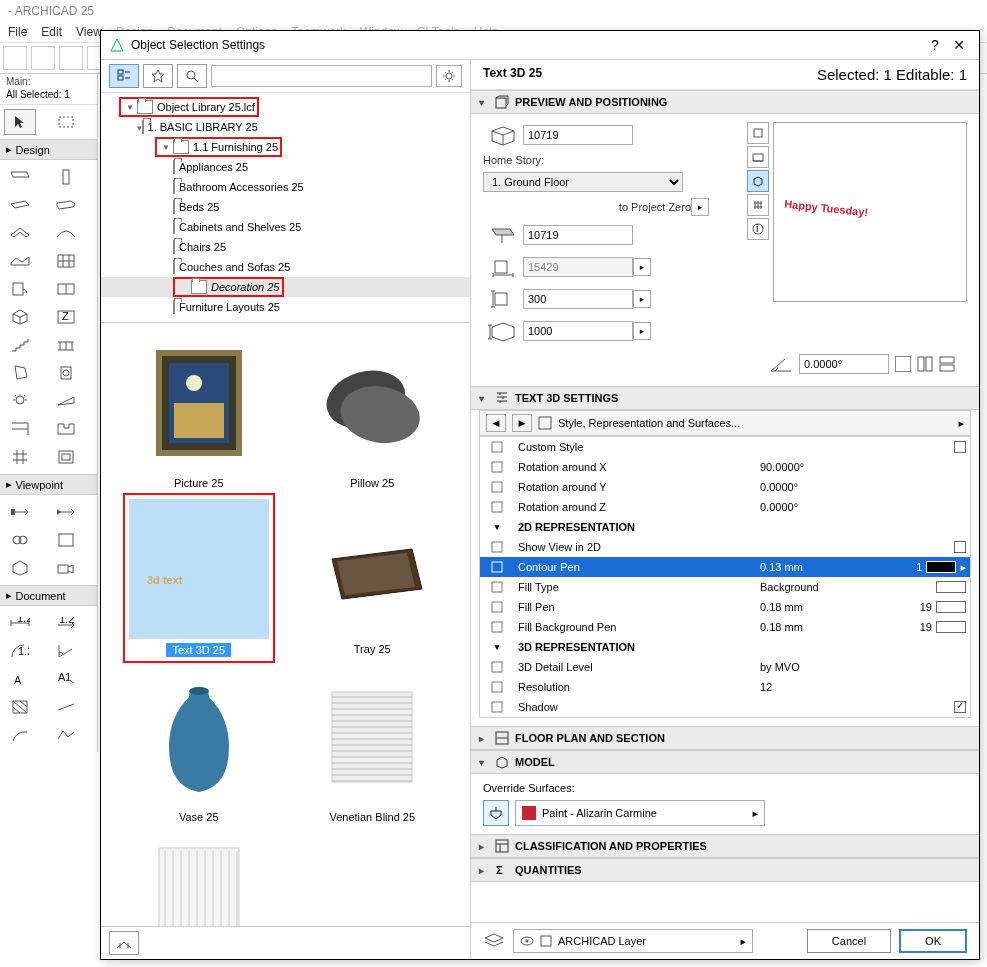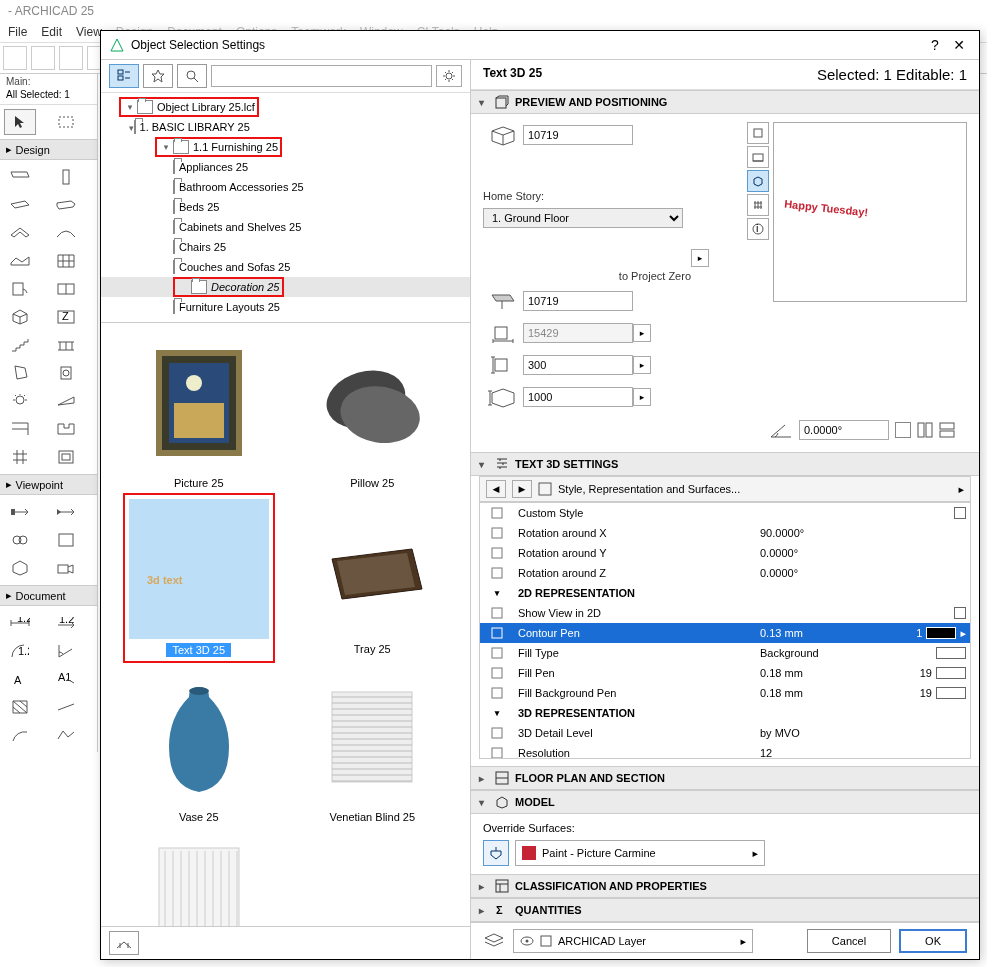--- a/index.html
+++ b/index.html
@@ -65,21 +65,21 @@
 .accordion { background: #ebebeb; border-top: 1px solid #ccc; border-bottom: 1px solid #ccc; padding: 4px 8px; display: flex; align-items: center; gap: 6px; font-weight: bold; font-size: 11px; }
 .accordion .chev { font-size: 10px; color: #555; width: 10px; }
 .acc-body { padding: 8px 12px; }
 
 .preview-area { display: flex; gap: 8px; }
 .preview-left { flex: 1; }
 .preview-left .row { display: flex; align-items: center; margin-bottom: 6px; }
 .preview-left .ibox { width: 40px; height: 26px; display: flex; align-items: center; justify-content: center; }
 .preview-left input, .preview-left select { height: 20px; border: 1px solid #aaa; padding: 0 4px; width: 110px; font-size: 11px; }
 .preview-left select { width: 200px; }
-.preview-left .lbl { font-size: 11px; color: #333; margin-top: 36px; }
+.preview-left .lbl { font-size: 11px; color: #333; }
 .preview-right { width: 220px; display: flex; gap: 4px; }
 .view-buttons { display: flex; flex-direction: column; gap: 2px; }
 .view-buttons .vbtn { width: 22px; height: 22px; border: 1px solid #aaa; display: flex; align-items: center; justify-content: center; font-size: 10px; }
 .view-buttons .vbtn.active { background: #cde5f8; border-color: #5a9bd4; }
 .preview-canvas { flex: 1; height: 180px; border: 1px solid #aaa; background: #fff; display: flex; align-items: center; justify-content: center; overflow: hidden; }
 .angle-row { display: flex; align-items: center; gap: 6px; padding: 4px 12px; justify-content: flex-end; }
 .angle-row input { height: 20px; border: 1px solid #aaa; width: 90px; padding: 0 4px; }
 .sq { width: 16px; height: 16px; border: 1px solid #888; display: inline-block; }
 
 
@@ -421,21 +421,21 @@
         </div>
       </div>
       <div class="tree" id="tree">
           <div class="tree-item" style="padding-left: 18px;">
             <span class="redbox">
               <span class="arrow">▾</span>
               <span class="foldico"></span>
               <span>Object Library 25.lcf</span>
             </span>
           </div>
-          <div class="tree-item" style="padding-left: 28px;">
+          <div class="tree-item" style="padding-left: 36px;">
             <span><span class="arrow">▾</span><span class="foldico"></span><span>1. BASIC LIBRARY 25</span></span>
           </div>
           <div class="tree-item" style="padding-left: 54px;">
             <span class="redbox">
               <span class="arrow">▾</span>
               <span class="foldico"></span>
               <span>1.1 Furnishing 25</span>
             </span>
           </div>
           <div class="tree-item" style="padding-left: 72px;">
@@ -892,21 +892,21 @@
       <div class="model-body">
         <div style="margin-bottom:6px">Override Surfaces:</div>
         <div class="surface-row">
           <div class="lockbtn">
             <svg width="14" height="16">
                 <path d="M2 6 L12 6 L12 10 L7 14 L2 10 Z M7 2 L7 6" fill="none" stroke="#036"></path>
               </svg>
           </div>
           <div class="surface-sel">
             <span class="color-chip"></span>
-            <span>Paint - Picture Carmine</span>
+            <span>Paint - Alizarin Carmine</span>
             <span style="margin-left:auto">▸</span>
           </div>
         </div>
       </div>
       <div class="accordion">
         <span class="chev">▸</span>
         <svg width="14" height="14">
             <rect x="1" y="1" width="12" height="12" fill="none" stroke="#333"></rect>
             <path d="M1 5 L13 5 M5 5 L5 13" stroke="#333"></path>
           </svg>

